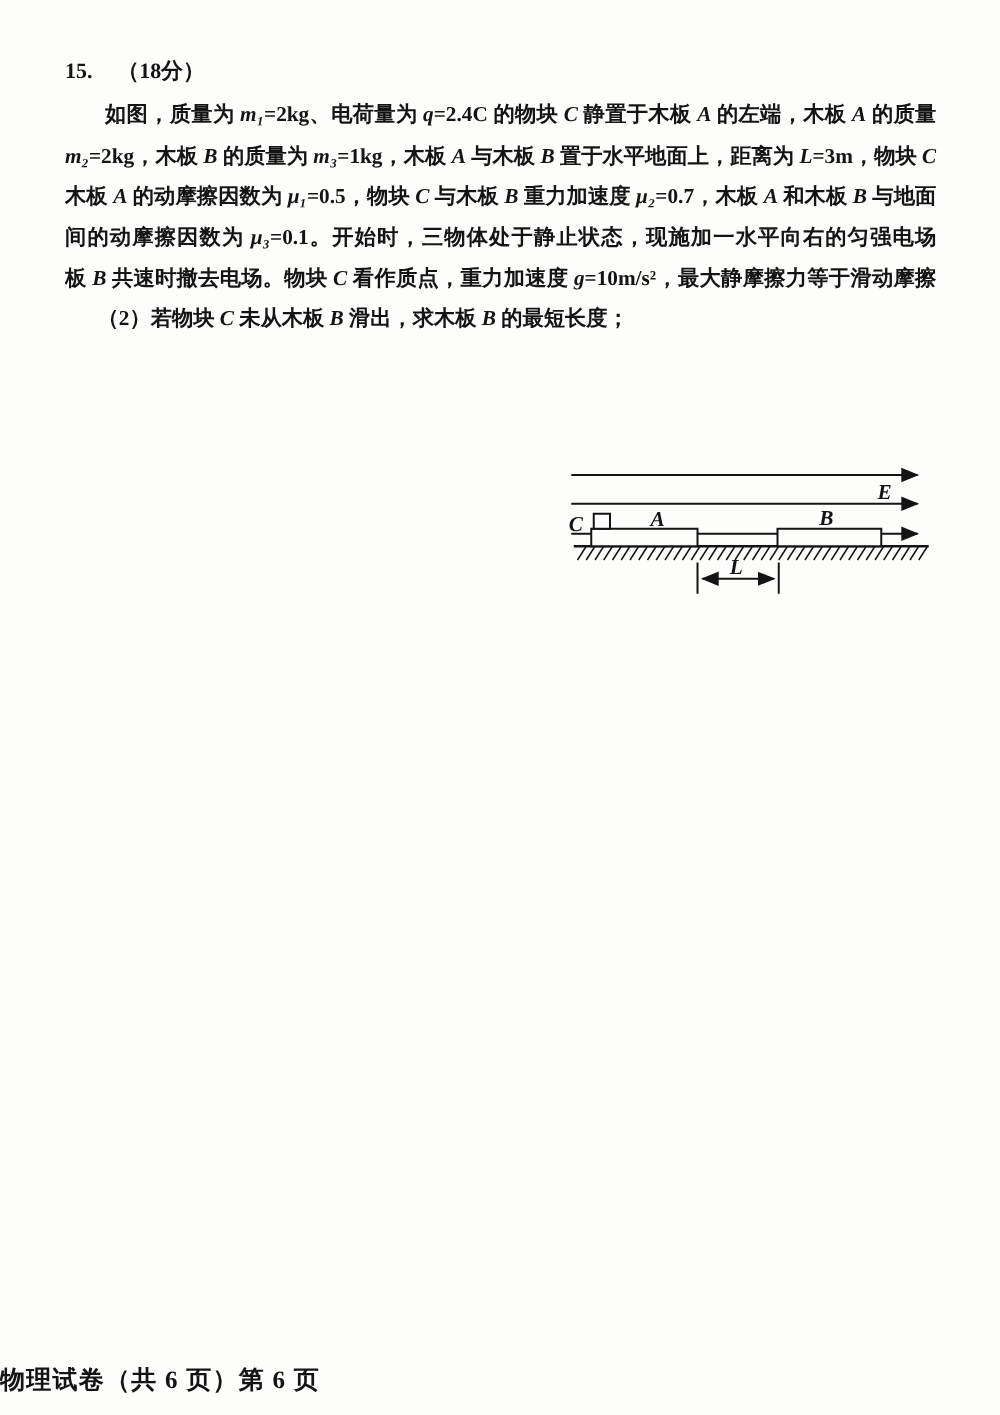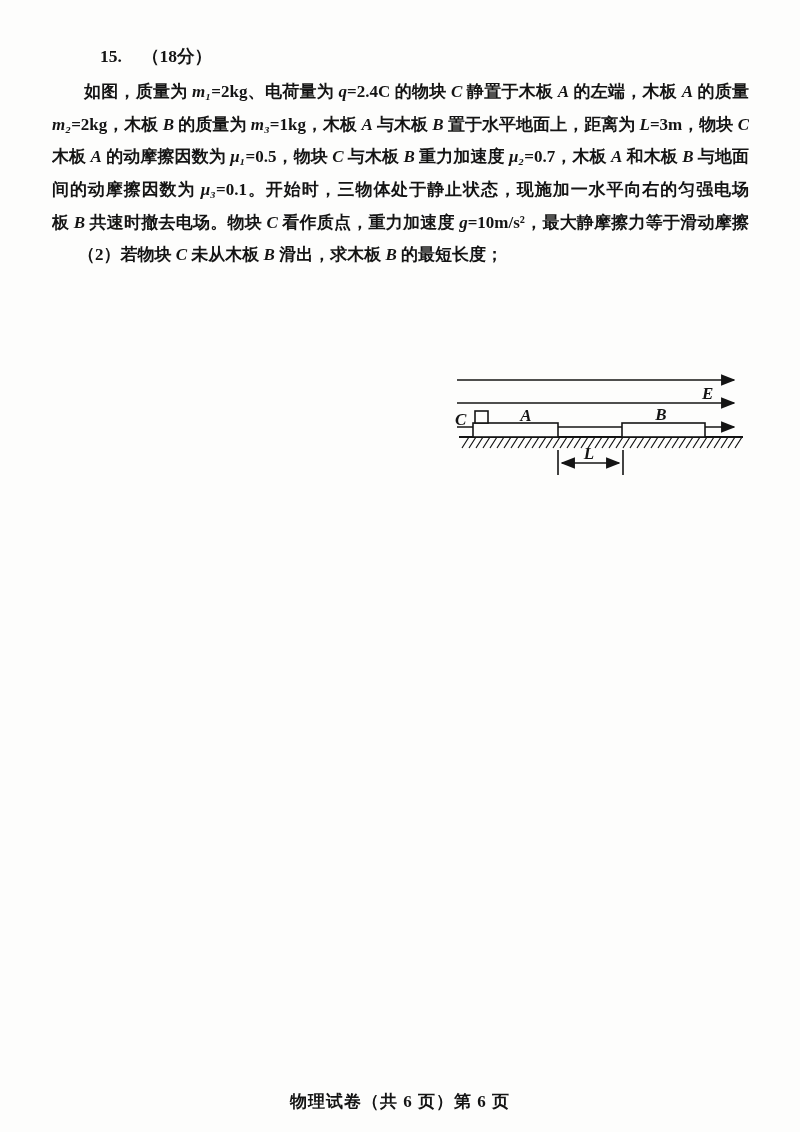--- a/index.html
+++ b/index.html
@@ -6,21 +6,21 @@
   body{
     width:800px;height:1132px;position:relative;
     background:#fdfdfc;color:#141414;
     font-family:"Liberation Serif","DejaVu Serif",serif;
     -webkit-font-smoothing:antialiased;
     overflow:hidden;
   }
   .page{position:absolute;inset:0;}
   .problem-header{
     position:absolute;left:52px;top:44px;
-    font-size:17.5px;font-weight:700;margin-left:48px;
+    font-size:17.5px;font-weight:700;
   }
   .problem-header .score{margin-left:20px;}
   .text-block{
     position:absolute;left:52px;top:76px;width:697px;
     font-size:17px;font-weight:700;
   }
   .line{
     height:32.7px;line-height:32.7px;white-space:nowrap;
   }
   .body-lines .line{
@@ -34,21 +34,21 @@
     font-style:italic;
   }
   .figure{position:absolute;left:452px;top:366px;width:300px;height:118px;}
   .figure svg{display:block;}
   .fig-label{
     font-family:"Liberation Serif","DejaVu Serif",serif;
     font-style:italic;font-weight:700;font-size:17px;fill:#141414;
   }
   .page-footer{
     position:absolute;left:0;top:1090px;width:800px;
-    text-align:center;font-size:17px;font-weight:700;letter-spacing:1px;
+    text-align:left;font-size:20px;font-weight:700;letter-spacing:1px;
   }
 </style>
 </head>
 <body>
 
 <div class="page">
 
   <div class="problem-header">
     <span class="num">15.</span><span class="score">（18分）</span>
   </div>

